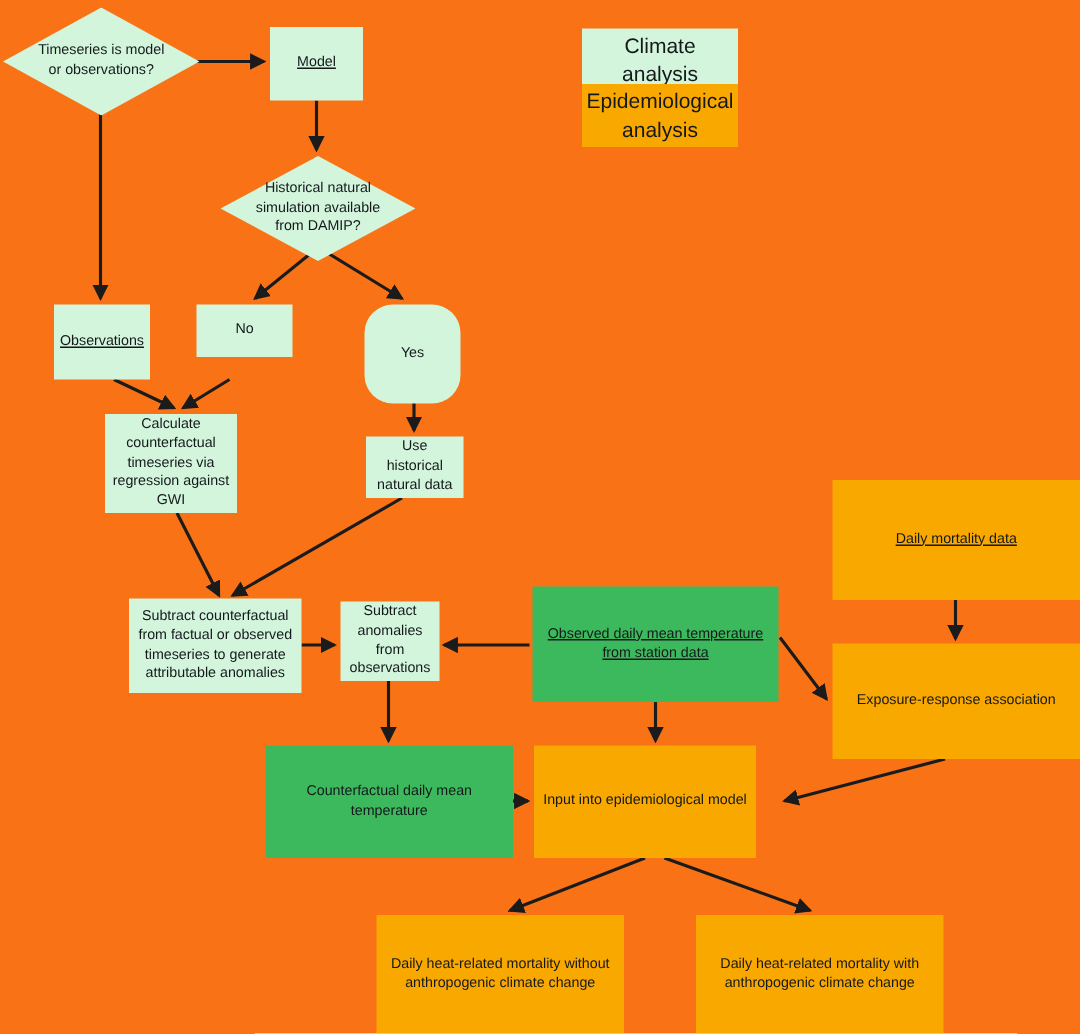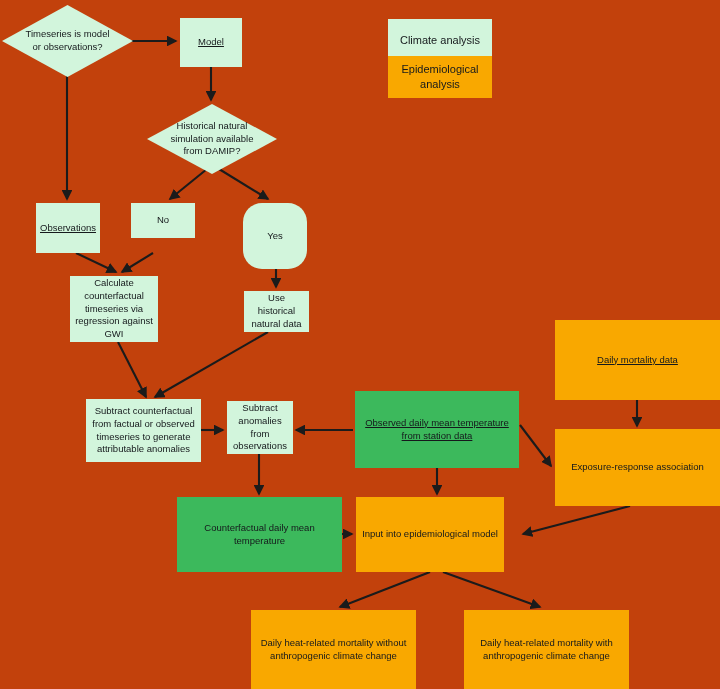--- a/index.html
+++ b/index.html
@@ -4,21 +4,21 @@
 <style>
   html, body {
     margin: 0;
     padding: 0;
     background: #ffffff;
   }
   #canvas {
     position: relative;
     width: 720px;
     height: 689px;
-    background: #c2410c;
+    background: #f97316;
     font-family: "Liberation Sans", sans-serif;
     overflow: hidden;
   }
   svg.edges {
     position: absolute;
     left: 0;
     top: 0;
     width: 720px;
     height: 689px;
     pointer-events: none;
@@ -58,21 +58,21 @@
     width: 100%; height: 100%;
     display: flex;
     align-items: center;
     justify-content: center;
     text-align: center;
     font-size: 9.5px;
     line-height: 1.35;
     color: #15191c;
     white-space: pre-line;
   }
-  .legend-node { font-size: 11px; }
+  .legend-node { font-size: 14px; }
 </style>
 </head>
 <body>
 
 <div id="canvas">
 
   <svg class="edges" viewBox="0 0 720 689">
     <defs>
       <marker id="arrow" viewBox="0 0 10 10" refX="8.5" refY="5" markerWidth="5.2" markerHeight="5.2" orient="auto-start-reverse">
         <path d="M 0 0 L 10 5 L 0 10 z" fill="#1b1b1b"></path>

